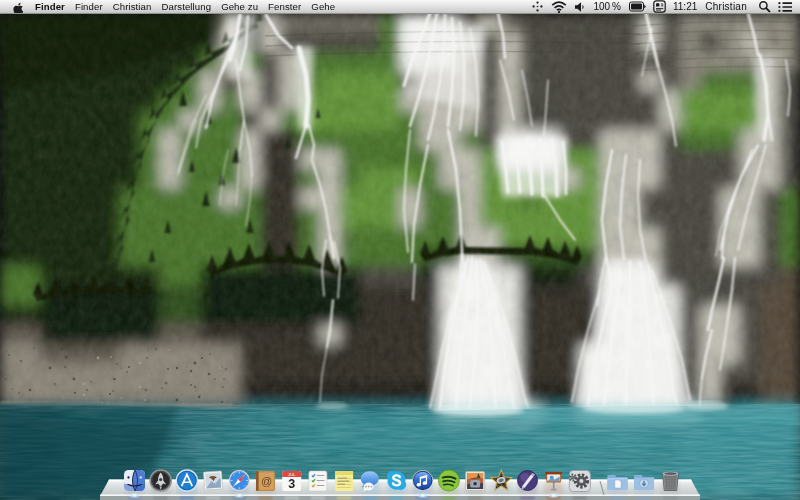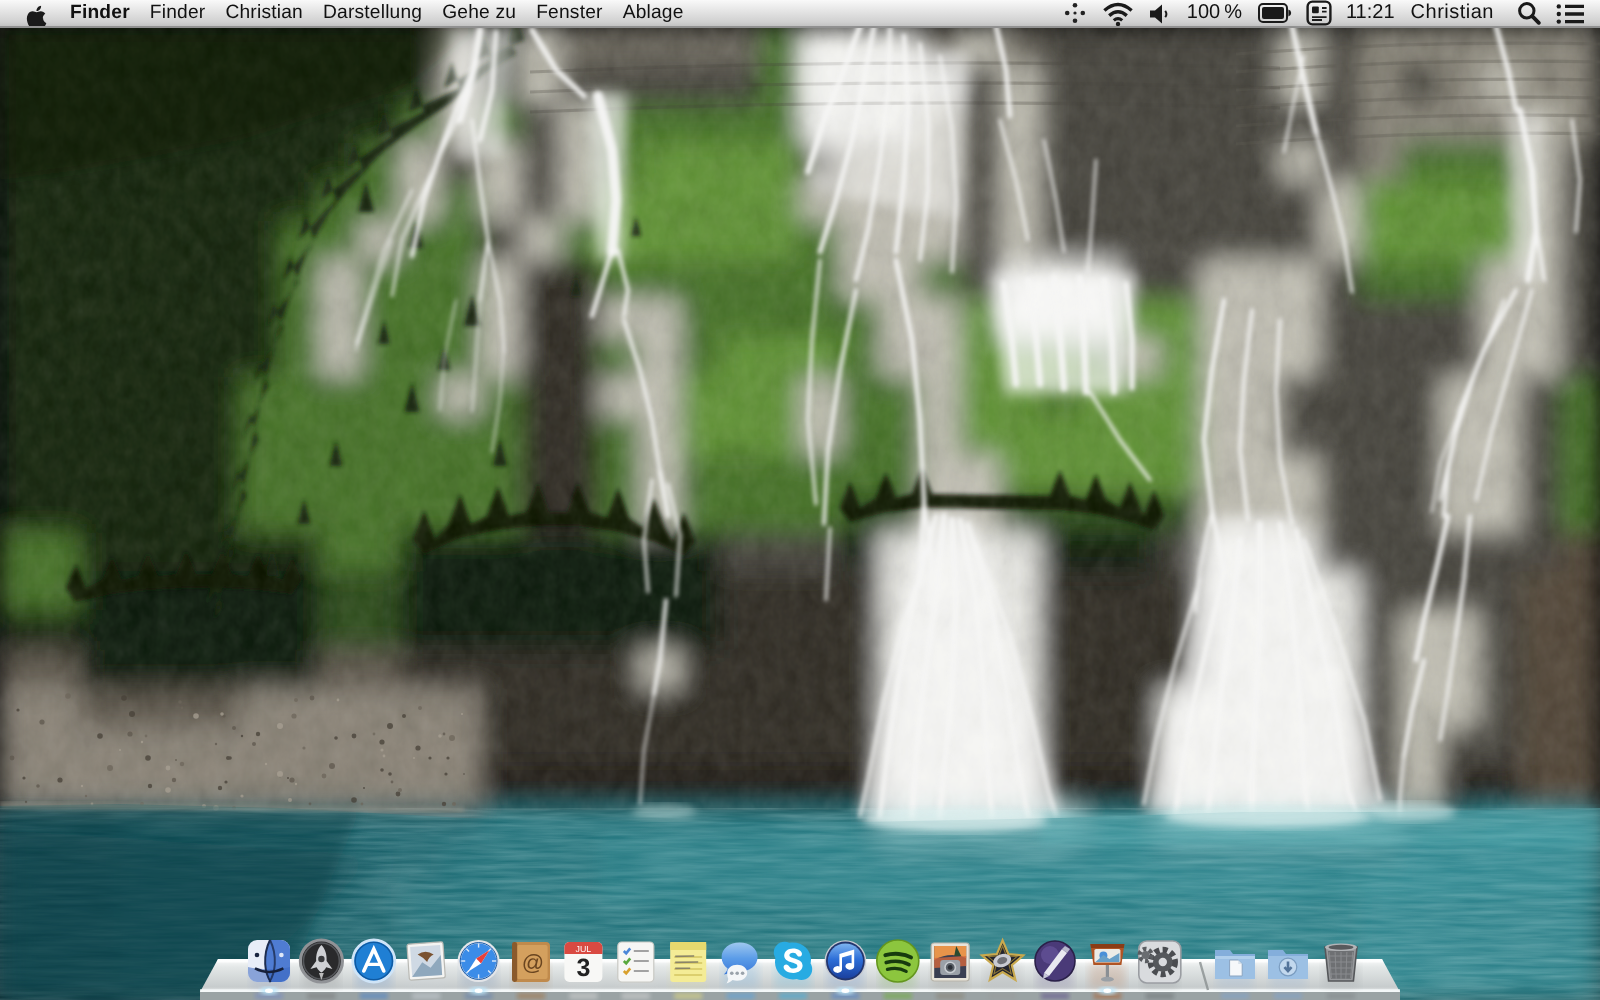--- a/index.html
+++ b/index.html
@@ -867,21 +867,21 @@
  <div class="l">
   <svg class="apl" width="11" height="13" viewBox="0 0 11 13">
           <path d="M8.1,6.9 c0,-1.7 1.4,-2.5 1.5,-2.6 c-0.8,-1.2 -2.1,-1.3 -2.5,-1.4 c-1.1,-0.1 -2.1,0.6 -2.6,0.6 c-0.5,0 -1.4,-0.6 -2.3,-0.6 c-1.2,0 -2.3,0.7 -2.9,1.8 c-1.2,2.1 -0.3,5.3 0.9,7 c0.6,0.9 1.3,1.8 2.2,1.8 c0.9,0 1.2,-0.6 2.3,-0.6 c1.1,0 1.4,0.6 2.3,0.6 c1,0 1.6,-0.9 2.2,-1.7 c0.7,-1 1,-2 1,-2.1 c0,0 -1.9,-0.7 -1.9,-2.8 z M6.4,1.8 c0.5,-0.6 0.8,-1.4 0.7,-2.2 c-0.7,0 -1.5,0.5 -2,1 c-0.4,0.5 -0.8,1.3 -0.7,2.1 c0.8,0.1 1.5,-0.4 2,-0.9 z" fill="#1a1a1a" transform="translate(1.5,3.2) scale(0.85)"></path>
         </svg>
   <span class="b">Finder</span>
         <span>Finder</span>
         <span>Christian</span>
         <span>Darstellung</span>
         <span>Gehe&nbsp;zu</span>
         <span>Fenster</span>
-        <span>Ablage</span>
+        <span>Gehe</span>
  </div>
  <div class="r">
   <svg width="13" height="13" viewBox="0 0 13 13">
           <g fill="#222">
             <circle cx="6.5" cy="2.6" r="1.15"></circle>
             <circle cx="6.5" cy="10.4" r="1.15"></circle>
             <circle cx="2.6" cy="6.5" r="1.15"></circle>
             <circle cx="10.4" cy="6.5" r="1.15"></circle>
             <circle cx="6.5" cy="6.5" r="0.8"></circle>
           </g>

